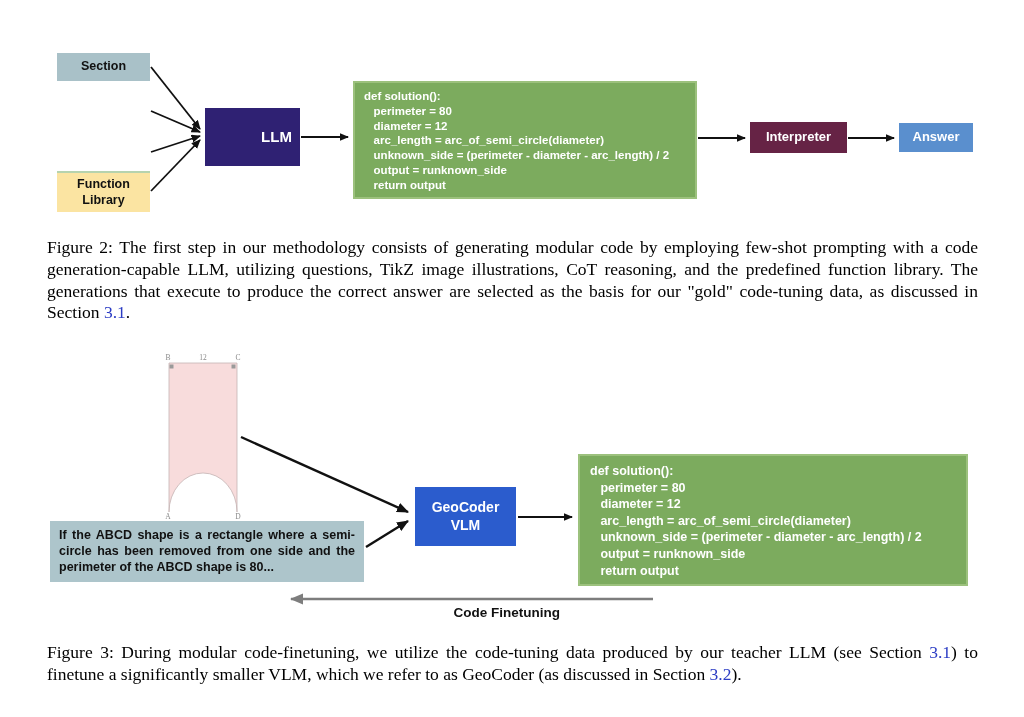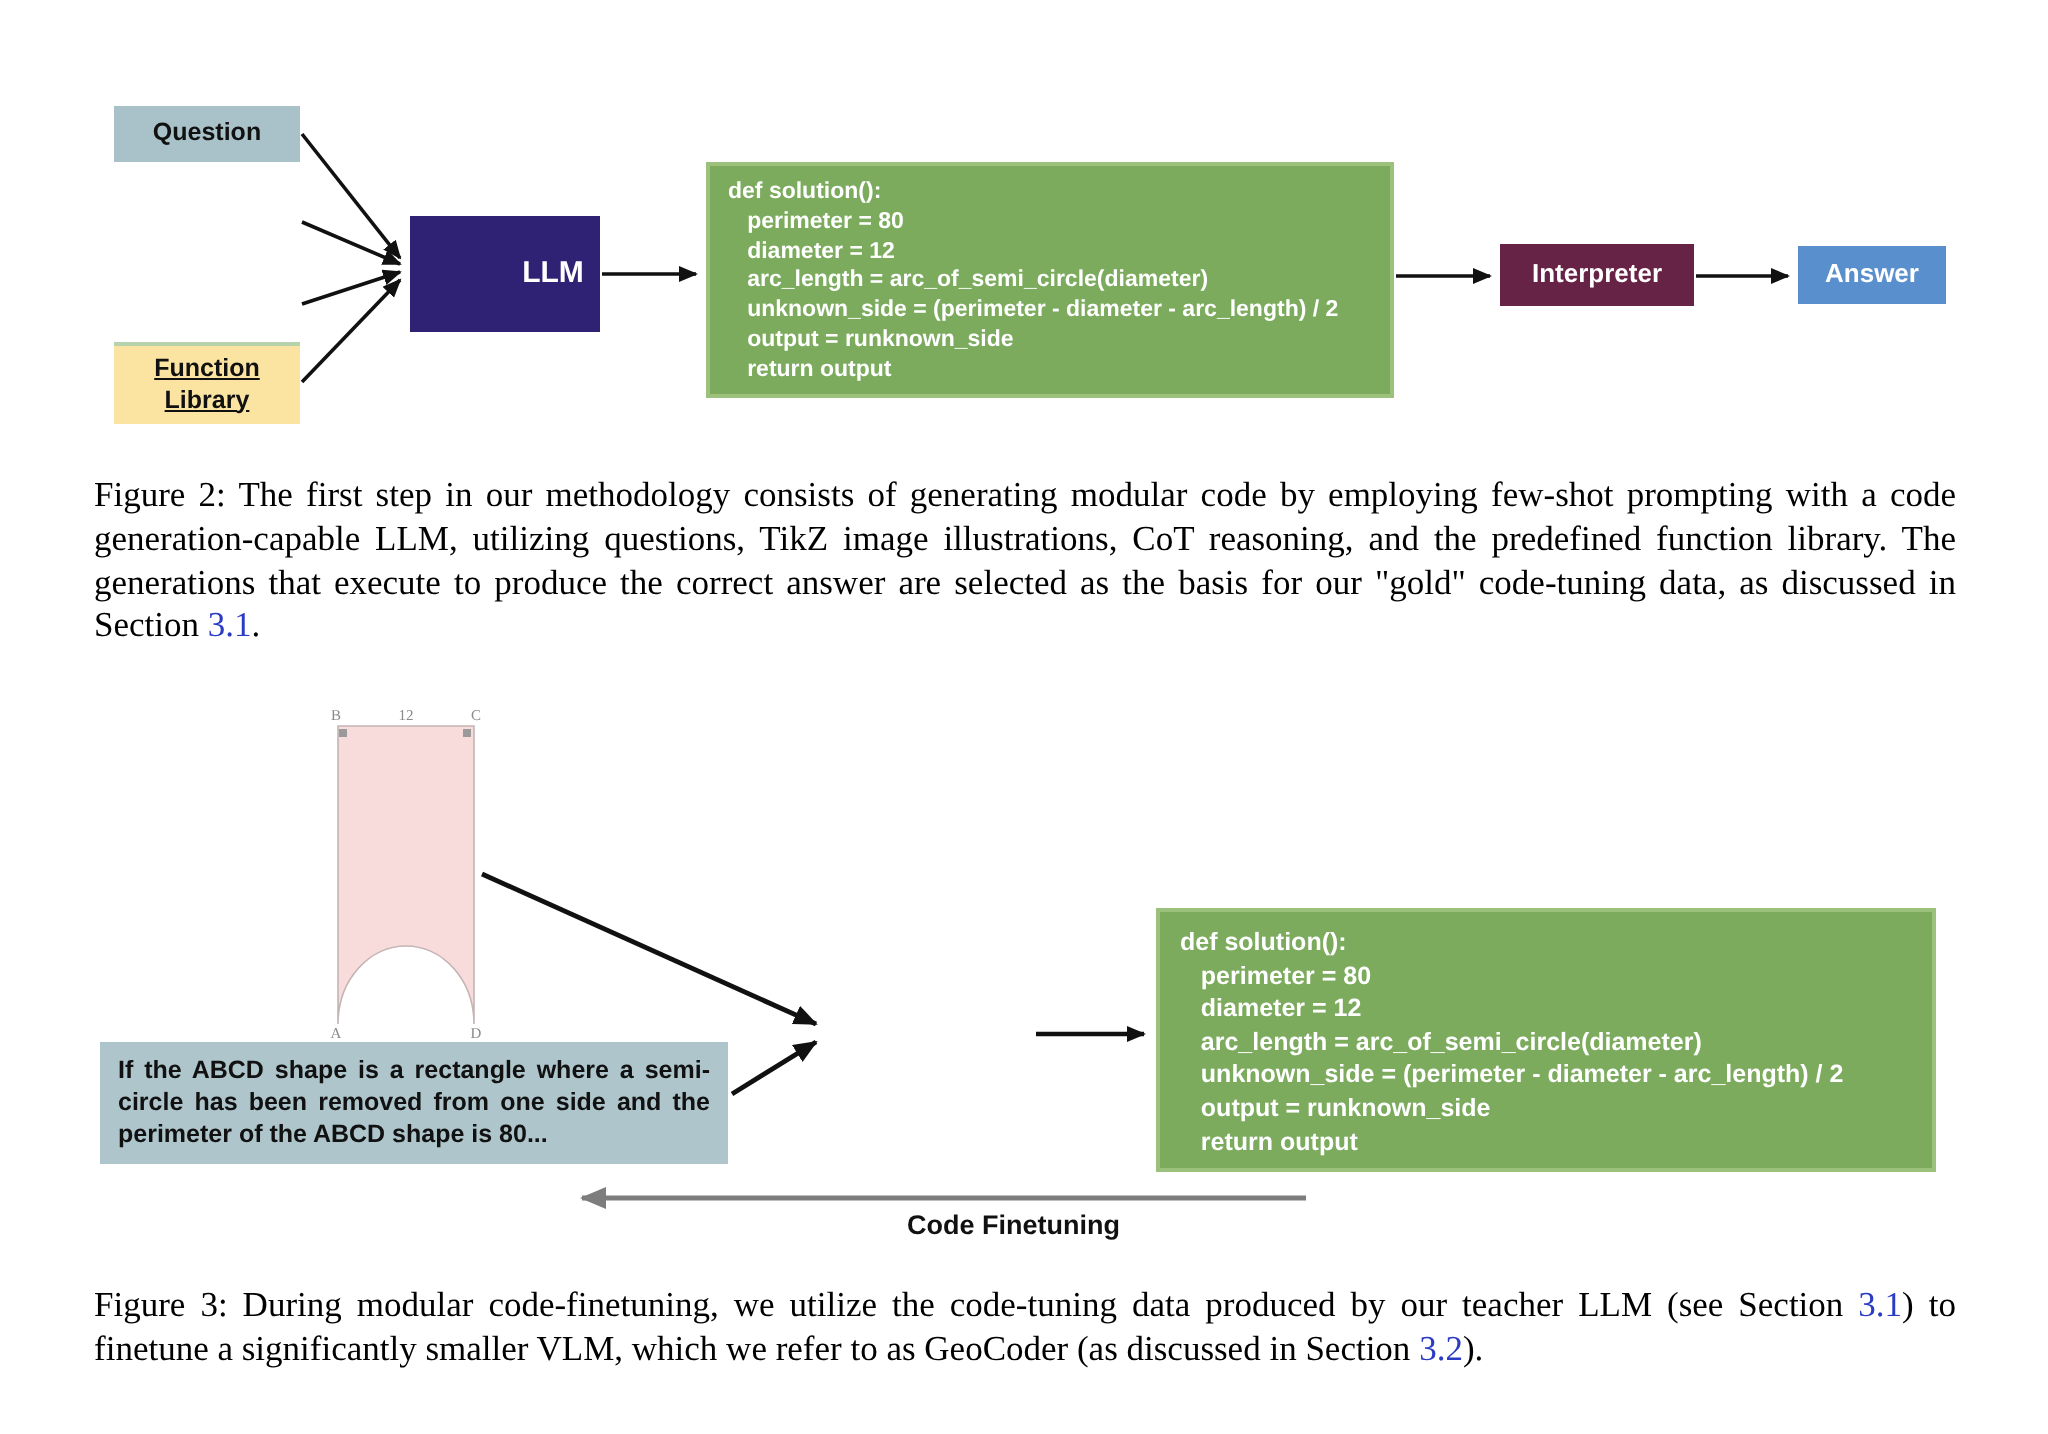--- a/index.html
+++ b/index.html
@@ -26,21 +26,21 @@
     text-align: center;
     font-weight: bold;
     color: #111111;
     white-space: pre-line;
     line-height: 1.25;
   }
   .input-box { width: 93px; left: 57px; font-size: 12.5px; }
   .q-box   { top: 53px;  height: 28px; background: #a9c1c8; }
   .tikz-box{ top: 92px;  height: 39px; background: #aec6ea; }
   .cot-box { top: 139px; height: 27px; background: #b6d3ae; margin-top: 32px; }
-  .fn-box  { top: 173px; height: 39px; background: #fbe4a2; text-decoration: underline; }
+  .fn-box  { top: 173px; height: 39px; background: #fbe4a2; }
   .llm-box {
     left: 205px; top: 108px; width: 95px; height: 58px;
     background: #2f2173; color: #ffffff; font-size: 15px; padding-left: 48px;
   }
   .code-box {
     position: absolute;
     background: #7cab5e;
     border: 2px solid #9cc17d;
     color: #ffffff;
     font-weight: bold;
@@ -134,21 +134,21 @@
     <text x="238" y="360" font-family="Liberation Serif, serif" font-size="7.5" fill="#8a8a8a" text-anchor="middle">C</text>
     <text x="168" y="519" font-family="Liberation Serif, serif" font-size="7.5" fill="#8a8a8a" text-anchor="middle">A</text>
     <text x="238" y="519" font-family="Liberation Serif, serif" font-size="7.5" fill="#8a8a8a" text-anchor="middle">D</text>
 
     <line x1="241" y1="437" x2="408" y2="512" stroke="#111111" stroke-width="2.4" marker-end="url(#ah-black-big)"></line>
     <line x1="366" y1="547" x2="408" y2="521" stroke="#111111" stroke-width="2.4" marker-end="url(#ah-black-big)"></line>
     <line x1="518" y1="517" x2="572" y2="517" stroke="#111111" stroke-width="2.2" marker-end="url(#ah-black)"></line>
     <line x1="653" y1="599" x2="291" y2="599" stroke="#7d7d7d" stroke-width="2.6" marker-end="url(#ah-gray)"></line>
   </svg>
 
-  <div class="box input-box q-box">Question</div>
+  <div class="box input-box q-box">Section</div>
   <div class="box input-box cot-box">CoT</div>
   <div class="box input-box fn-box">Function
 Library</div>
 
   <div class="box llm-box">LLM</div>
 
   <div class="code-box code-box-1">def solution():
    perimeter = 80
    diameter = 12
    arc_length = arc_of_semi_circle(diameter)
@@ -156,20 +156,22 @@
    output = runknown_side
    return output</div>
 
   <div class="box interp-box">Interpreter</div>
   <div class="box answer-box">Answer</div>
 
   <p class="caption caption-2"><span>Figure 2: The first step in our methodology consists of generating modular code by employing few-shot prompting with a code generation-capable LLM, utilizing questions, TikZ image illustrations, CoT reasoning, and the predefined function library. The generations that execute to produce the correct answer are selected as the basis for our "gold" code-tuning data, as discussed in Section </span><a class="section-link">3.1</a><span>.</span></p>
 
   <div class="prompt-box">If the ABCD shape is a rectangle where a semi-circle has been removed from one side and the perimeter of the ABCD shape is 80...</div>
 
+  <div class="box geocoder-box">GeoCoder
+VLM</div>
 
   <div class="code-box code-box-2">def solution():
    perimeter = 80
    diameter = 12
    arc_length = arc_of_semi_circle(diameter)
    unknown_side = (perimeter - diameter - arc_length) / 2
    output = runknown_side
    return output</div>
 
   <div class="finetune-label">Code Finetuning</div>

